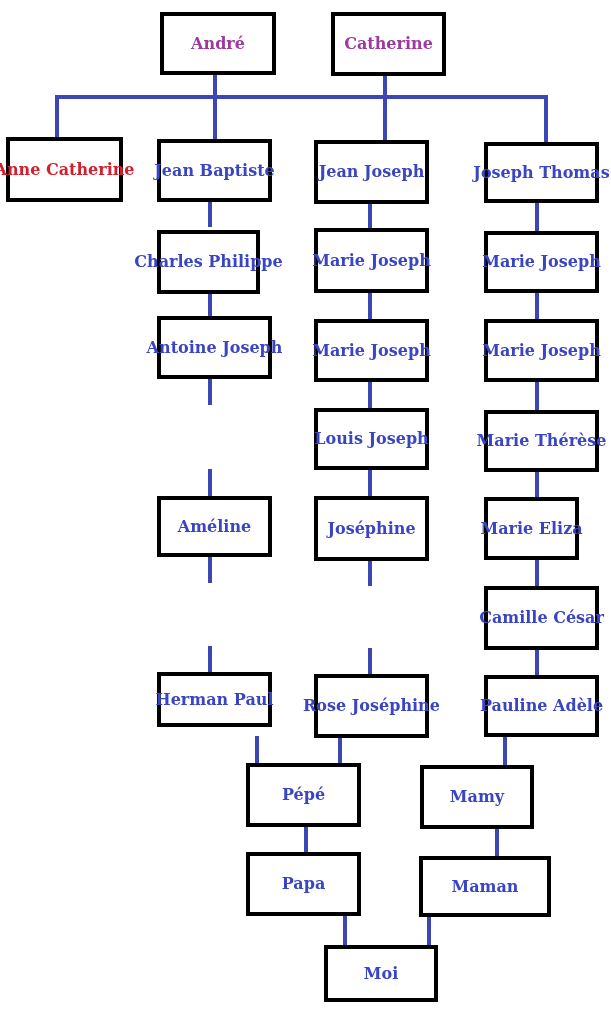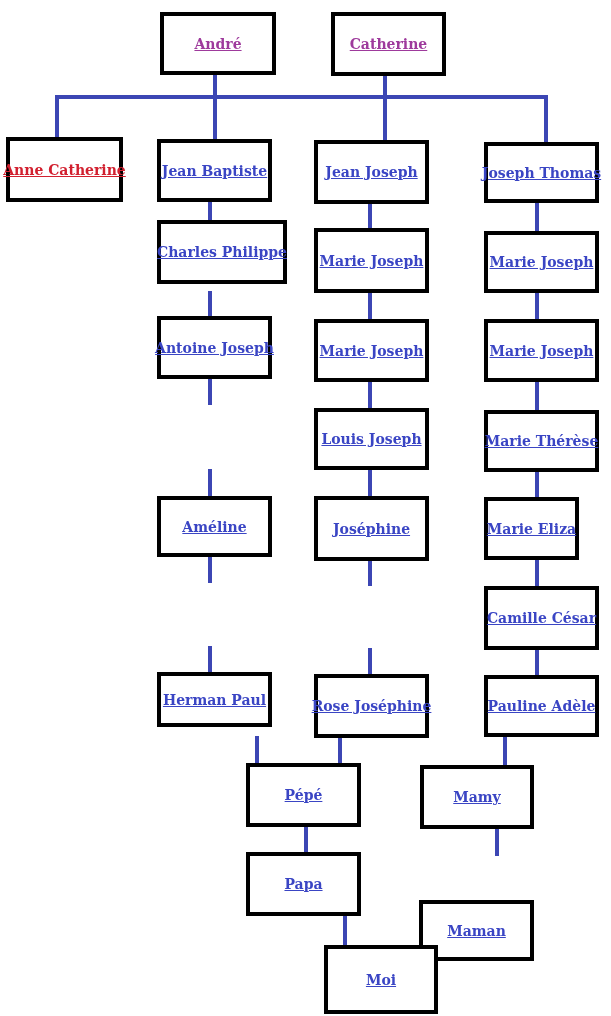--- a/index.html
+++ b/index.html
@@ -8,23 +8,22 @@
     font-family:"DejaVu Serif","Liberation Serif",serif;overflow:hidden;
   }
   .node{
     position:absolute;box-sizing:border-box;
     border:4px solid var(--box-border,#000);
     background:var(--box-background,#fff);
     display:flex;align-items:center;justify-content:center;
     z-index:2;
   }
   .label{
-    font-weight:bold;font-size:14px;white-space:nowrap;line-height:1;
+    font-weight:bold;font-size:16px;white-space:nowrap;line-height:1;
     letter-spacing:0px;
-    text-decoration:underline;
   }
   .label[data-color="purple"]{color:var(--ancestor-purple,#9e3a9c);}
   .label[data-color="red"]{color:var(--highlight-red,#d2202f);}
   .label[data-color="blue"]{color:var(--name-blue,#3a45c4);}
   .conn{
     position:absolute;background:var(--connector-blue,#3c46b4);z-index:1;
   }
 </style>
 </head>
 <body>
@@ -79,21 +78,21 @@
   <div class="node" style="left:157px;top:139px;width:115px;height:63px">
     <span class="label" data-color="blue">Jean Baptiste</span>
   </div>
   <div class="node" style="left:314px;top:140px;width:115px;height:64px">
     <span class="label" data-color="blue">Jean Joseph</span>
   </div>
   <div class="node" style="left:484px;top:142px;width:115px;height:61px">
     <span class="label" data-color="blue">Joseph Thomas</span>
   </div>
 
-  <div class="node" style="left:157px;top:220px;width:130px;height:64px">
+  <div class="node" style="left:157px;top:230px;width:103px;height:64px">
     <span class="label" data-color="blue">Charles Philippe</span>
   </div>
   <div class="node" style="left:157px;top:316px;width:115px;height:63px">
     <span class="label" data-color="blue">Antoine Joseph</span>
   </div>
   <div class="node" style="left:157px;top:496px;width:115px;height:61px">
     <span class="label" data-color="blue">Améline</span>
   </div>
   <div class="node" style="left:157px;top:672px;width:115px;height:55px">
     <span class="label" data-color="blue">Herman Paul</span>
@@ -136,20 +135,20 @@
 
   <div class="node" style="left:246px;top:763px;width:115px;height:64px">
     <span class="label" data-color="blue">Pépé</span>
   </div>
   <div class="node" style="left:420px;top:765px;width:114px;height:64px">
     <span class="label" data-color="blue">Mamy</span>
   </div>
   <div class="node" style="left:246px;top:852px;width:115px;height:64px">
     <span class="label" data-color="blue">Papa</span>
   </div>
-  <div class="node" style="left:419px;top:900px;width:115px;height:61px">
+  <div class="node" style="left:419px;top:856px;width:132px;height:61px">
     <span class="label" data-color="blue">Maman</span>
   </div>
-  <div class="node" style="left:324px;top:945px;width:114px;height:69px">
+  <div class="node" style="left:324px;top:945px;width:114px;height:57px">
     <span class="label" data-color="blue">Moi</span>
   </div>
 
 </div>
 
 </body></html>

